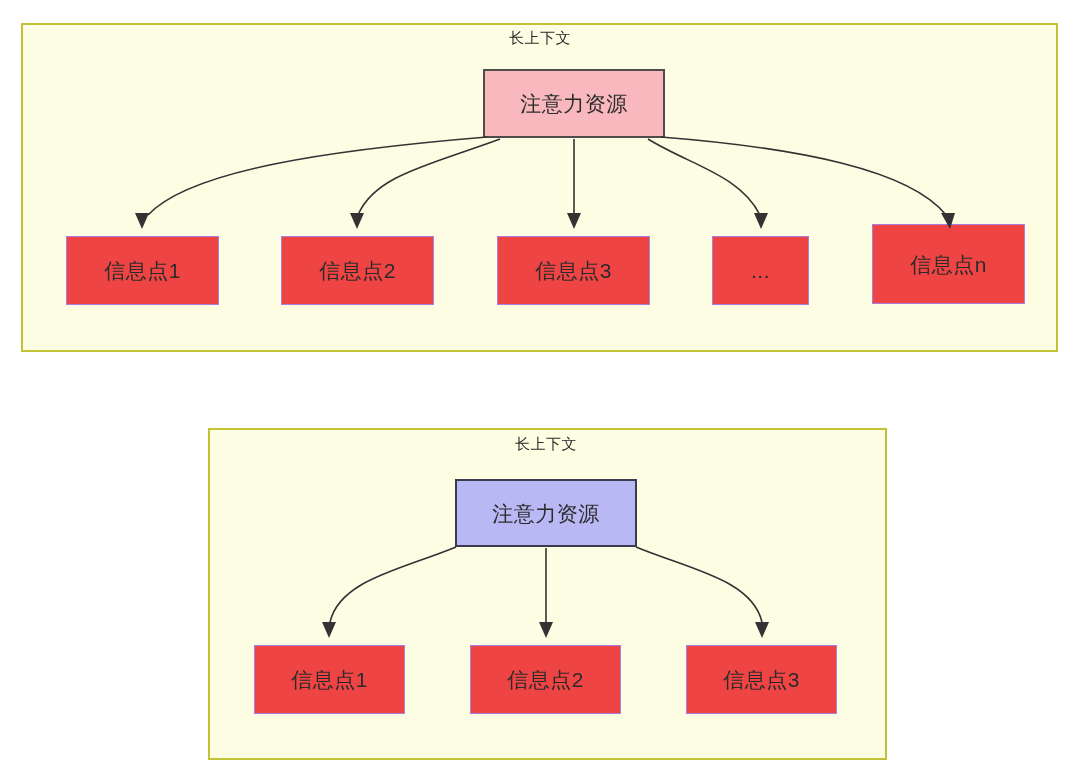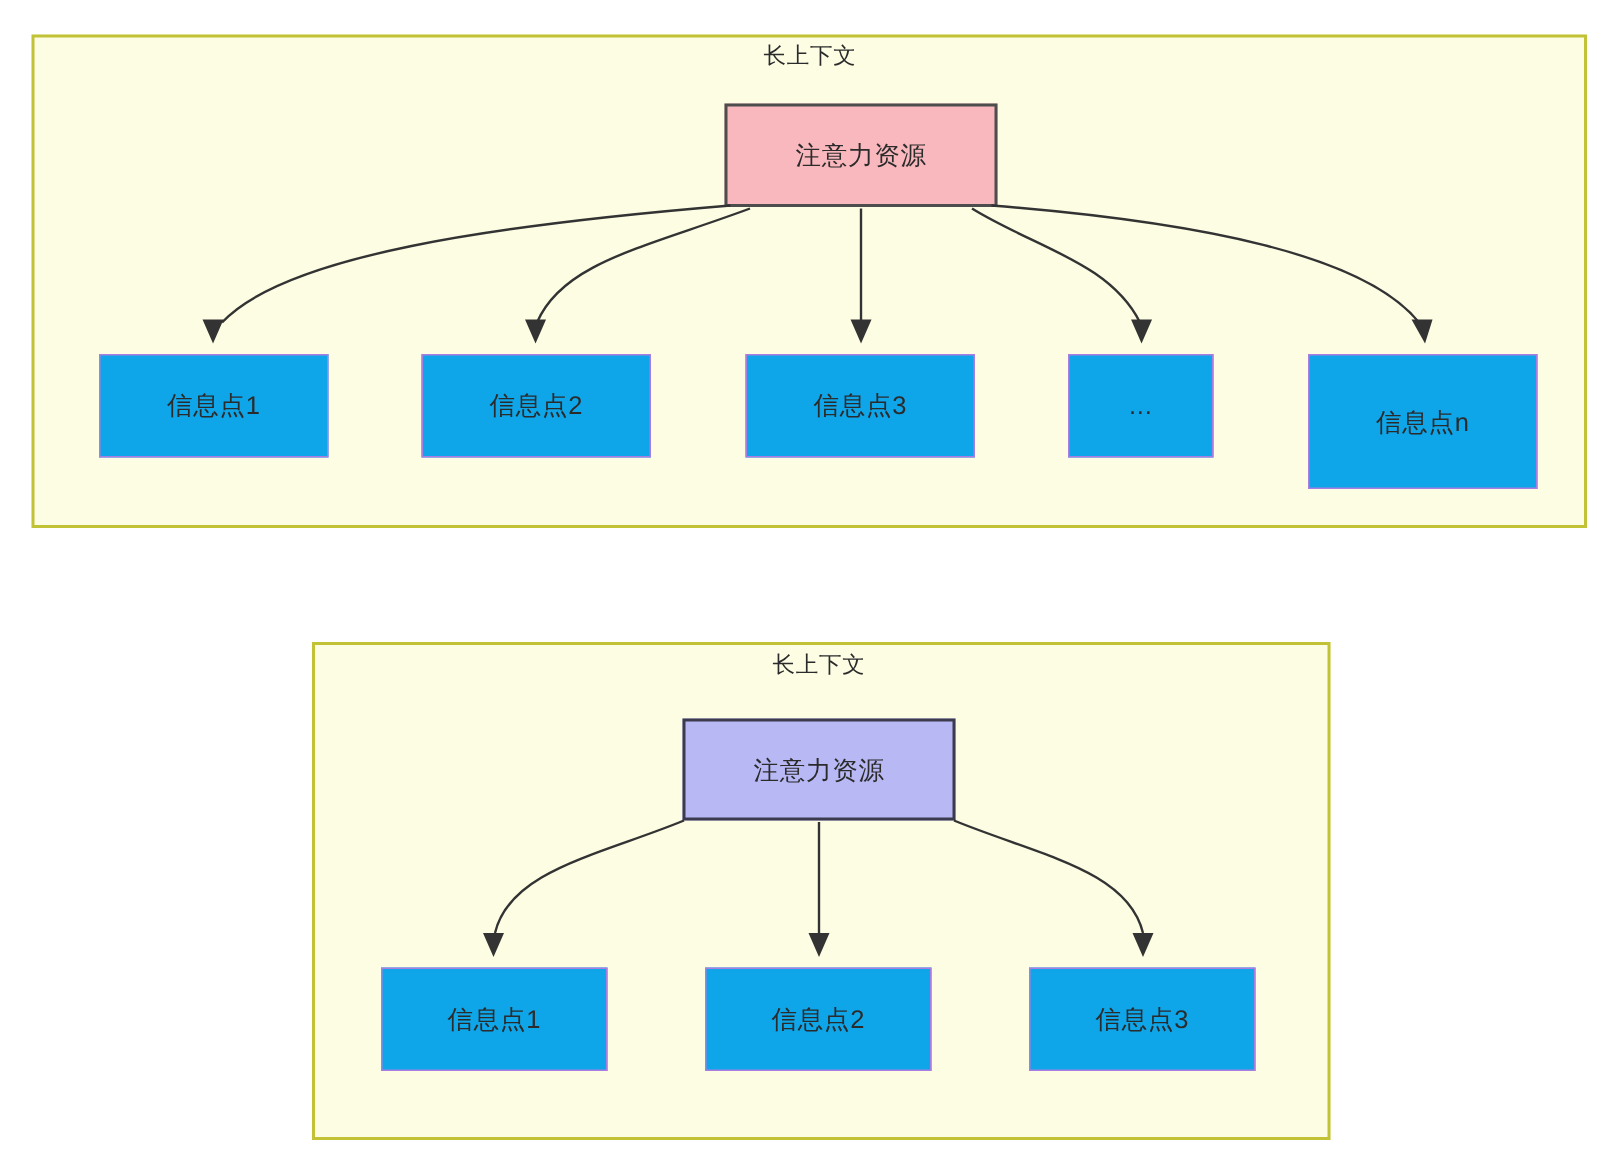--- a/index.html
+++ b/index.html
@@ -35,36 +35,36 @@
     line-height: 20px;
     white-space: nowrap;
     letter-spacing: 0.5px;
   }
   .node {
     position: absolute;
     box-sizing: border-box;
     display: flex;
     align-items: center;
     justify-content: center;
-    font-size: 17px;
+    font-size: 21px;
     line-height: 1;
     letter-spacing: 0.5px;
     color: #2b2b2b;
     text-align: left;
   }
   .node.attention-long {
     background: #f9b8bd;
     border: 2px solid #4d4d4d;
   }
   .node.attention-short {
     background: #b8b8f5;
     border: 2px solid #3b3b4d;
   }
   .node.info {
-    background: #0ea5e9;
+    background: #ef4444;
     border: 1.5px solid #a97ee0;
   }
   svg.edges {
     position: absolute;
     left: 0;
     top: 0;
     width: 1080px;
     height: 774px;
     pointer-events: none;
     overflow: visible;
@@ -91,21 +91,21 @@
   <div class="node attention-long" style="left:483px; top:69px; width:182px; height:69px;">注意力资源</div>
 
   <div class="node info" style="left:66px; top:236px; width:153px; height:69px;">信息点1</div>
 
   <div class="node info" style="left:281px; top:236px; width:153px; height:69px;">信息点2</div>
 
   <div class="node info" style="left:497px; top:236px; width:153px; height:69px;">信息点3</div>
 
   <div class="node info" style="left:712px; top:236px; width:97px; height:69px;">...</div>
 
-  <div class="node info" style="left:872px; top:236px; width:153px; height:90px;">信息点n</div>
+  <div class="node info" style="left:872px; top:224px; width:153px; height:80px;">信息点n</div>
 
   <div class="panel" style="left:208px; top:428px; width:679px; height:332px;"></div>
 
   <div class="panel-title" style="left:466px; top:434px; width:160px;">长上下文</div>
 
   <div class="node attention-short" style="left:455px; top:479px; width:182px; height:68px;">注意力资源</div>
 
   <div class="node info" style="left:254px; top:645px; width:151px; height:69px;">信息点1</div>
 
   <div class="node info" style="left:470px; top:645px; width:151px; height:69px;">信息点2</div>

